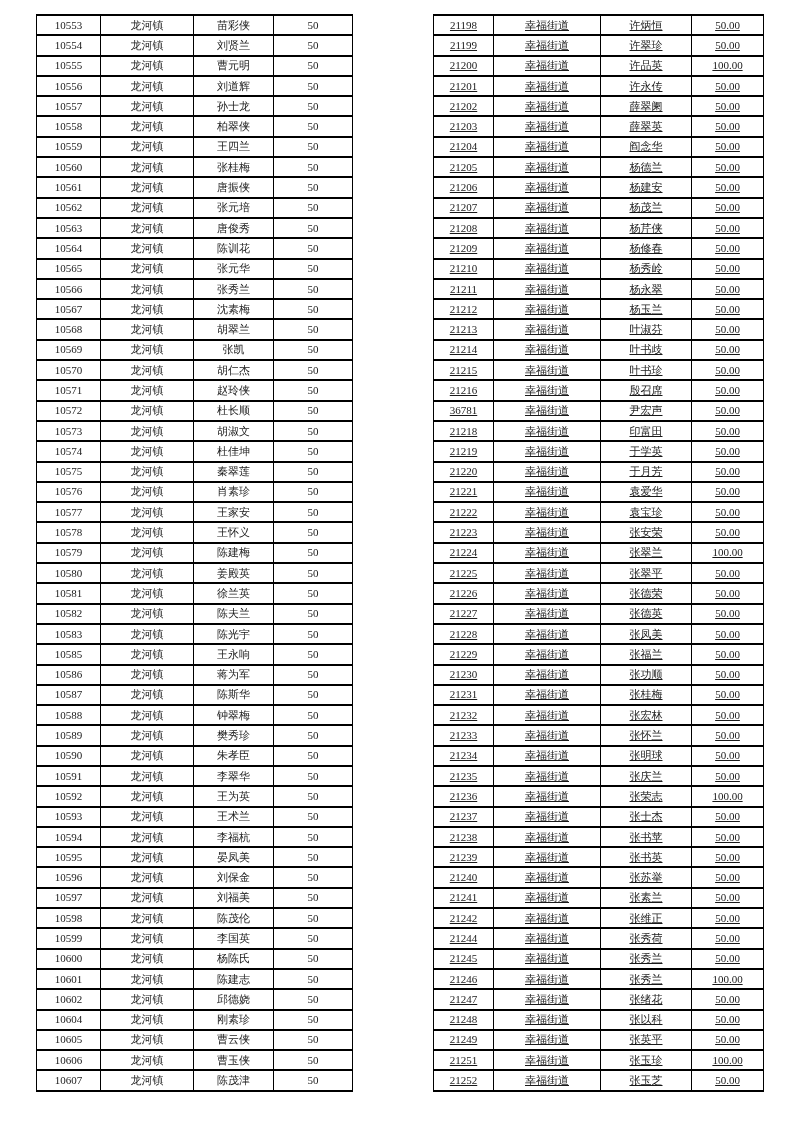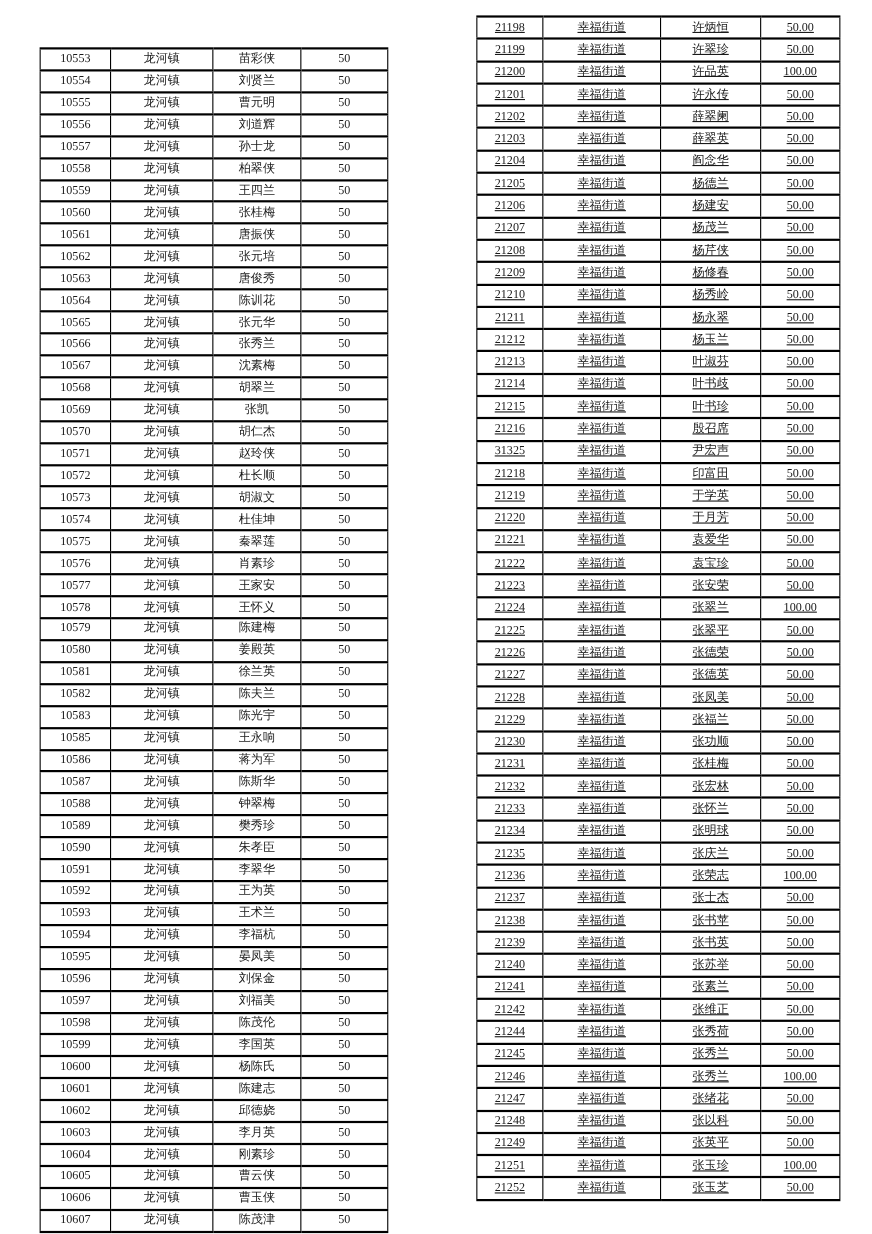--- a/index.html
+++ b/index.html
@@ -16,21 +16,21 @@
     color: #1a1a1a;
     overflow: hidden;
   }
   table.roster {
     position: absolute;
     top: 14px;
     border-collapse: collapse;
     table-layout: fixed;
     height: 1078px;
   }
-  table.roster-left  { left: 36px;  width: 316px; margin-top: 29px; }
+  table.roster-left  { left: 36px;  width: 316px; }
   table.roster-right { left: 433px; width: 330px; text-decoration: underline; }
   table.roster td {
     border-left: 1px solid #000;
     border-right: 1px solid #000;
     border-top: 2px solid #000;
     border-bottom: 2px solid #000;
     text-align: center;
     vertical-align: middle;
     font-size: 11px;
     line-height: 1;
@@ -348,26 +348,20 @@
           <td>陈建志</td>
           <td>50</td>
         </tr>
         <tr>
           <td>10602</td>
           <td>龙河镇</td>
           <td>邱德娆</td>
           <td>50</td>
         </tr>
         <tr>
-          <td>10603</td>
-          <td>龙河镇</td>
-          <td>李月英</td>
-          <td>50</td>
-        </tr>
-        <tr>
           <td>10604</td>
           <td>龙河镇</td>
           <td>刚素珍</td>
           <td>50</td>
         </tr>
         <tr>
           <td>10605</td>
           <td>龙河镇</td>
           <td>曹云侠</td>
           <td>50</td>
@@ -503,21 +497,21 @@
           <td>叶书珍</td>
           <td>50.00</td>
         </tr>
         <tr>
           <td>21216</td>
           <td>幸福街道</td>
           <td>殷召席</td>
           <td>50.00</td>
         </tr>
         <tr>
-          <td>31325</td>
+          <td>36781</td>
           <td>幸福街道</td>
           <td>尹宏声</td>
           <td>50.00</td>
         </tr>
         <tr>
           <td>21218</td>
           <td>幸福街道</td>
           <td>印富田</td>
           <td>50.00</td>
         </tr>

